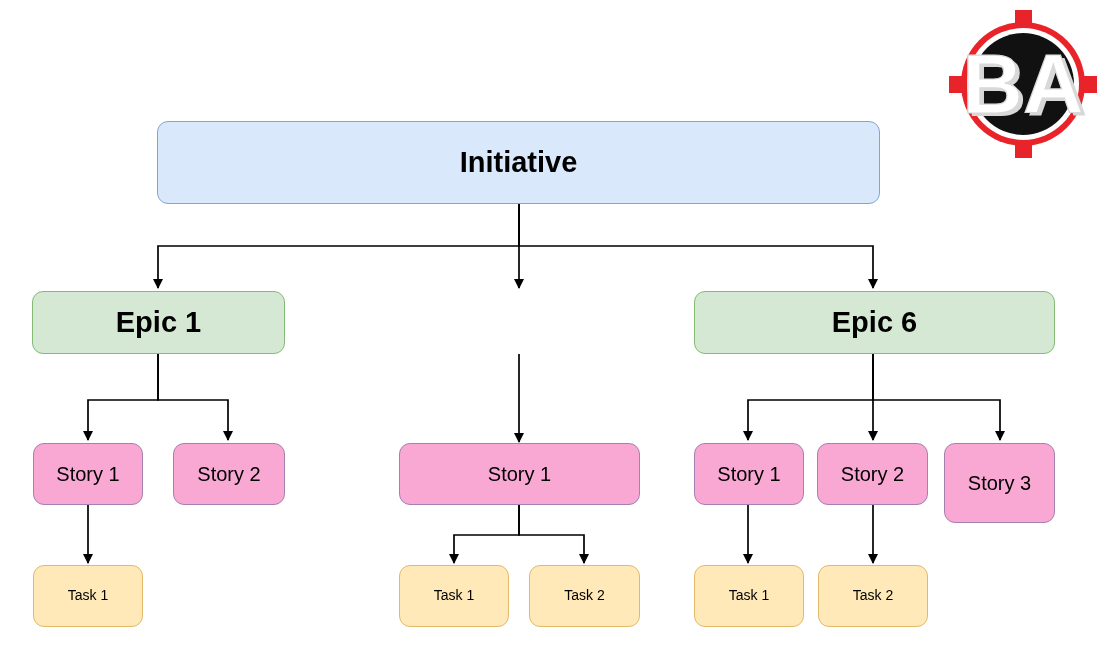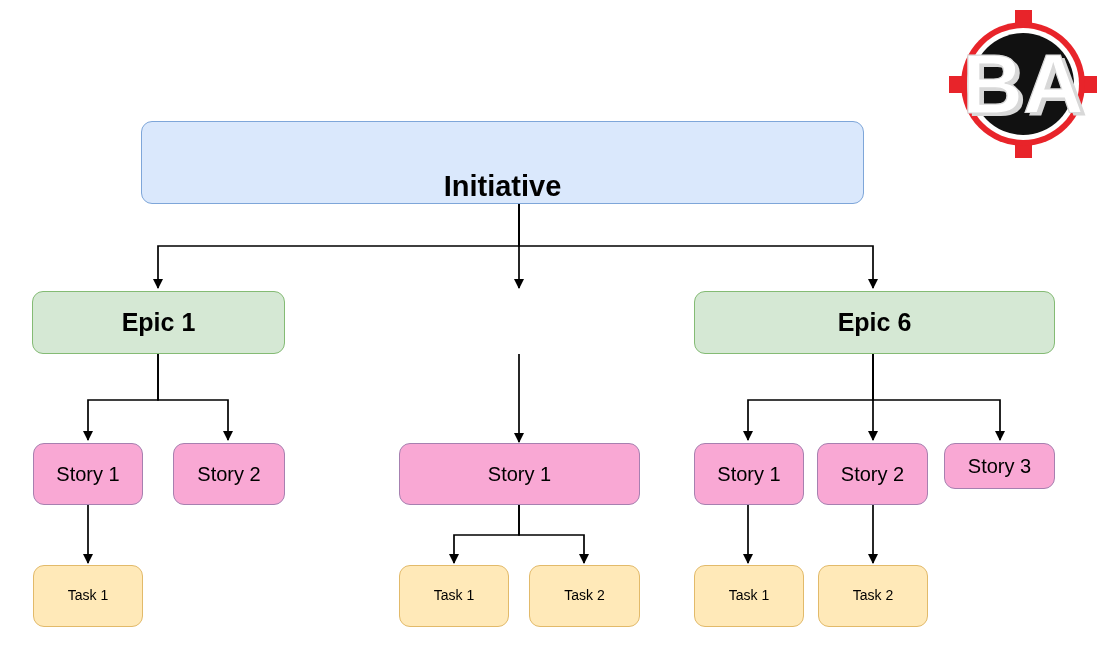--- a/index.html
+++ b/index.html
@@ -31,21 +31,21 @@
   .node.initiative {
     background: #dae8fc;
     border-color: #7ea6d9;
     font-weight: bold;
     font-size: 29px;
   }
   .node.epic {
     background: #d5e8d4;
     border-color: #84bb74;
     font-weight: bold;
-    font-size: 25px;
+    font-size: 29px;
   }
   .node.story {
     background: #f9a8d4;
     border-color: #a680b0;
     font-weight: normal;
     font-size: 20px;
   }
   .node.task {
     background: #ffe9b8;
     border-color: #e2ba6a;
@@ -91,21 +91,21 @@
       <path d="M 519 505 L 519 535 L 584 535 L 584 563"></path>
 
       <path d="M 873 354 L 873 400 L 748 400 L 748 440"></path>
       <path d="M 873 354 L 873 440"></path>
       <path d="M 873 354 L 873 400 L 1000 400 L 1000 440"></path>
       <path d="M 748 505 L 748 563"></path>
       <path d="M 873 505 L 873 563"></path>
     </g>
   </svg>
 
-  <div class="node initiative" style="left:141px; top:121px; width:723px; height:83px;align-items:flex-end;">
+  <div class="node initiative" style="left:157px; top:121px; width:723px; height:83px;">
     <span>Initiative</span>
   </div>
 
   <div class="node epic" style="left:32px; top:291px; width:253px; height:63px;">
     <span>Epic 1</span>
   </div>
   <div class="node epic" style="left:694px; top:291px; width:361px; height:63px;">
     <span>Epic 6</span>
   </div>
 
@@ -117,21 +117,21 @@
   </div>
   <div class="node story" style="left:399px; top:443px; width:241px; height:62px;">
     <span>Story 1</span>
   </div>
   <div class="node story" style="left:694px; top:443px; width:110px; height:62px;">
     <span>Story 1</span>
   </div>
   <div class="node story" style="left:817px; top:443px; width:111px; height:62px;">
     <span>Story 2</span>
   </div>
-  <div class="node story" style="left:944px; top:443px; width:111px; height:46px;">
+  <div class="node story" style="left:944px; top:443px; width:111px; height:80px;">
     <span>Story 3</span>
   </div>
 
   <div class="node task" style="left:33px; top:565px; width:110px; height:62px;">
     <span>Task 1</span>
   </div>
   <div class="node task" style="left:399px; top:565px; width:110px; height:62px;">
     <span>Task 1</span>
   </div>
   <div class="node task" style="left:529px; top:565px; width:111px; height:62px;">

